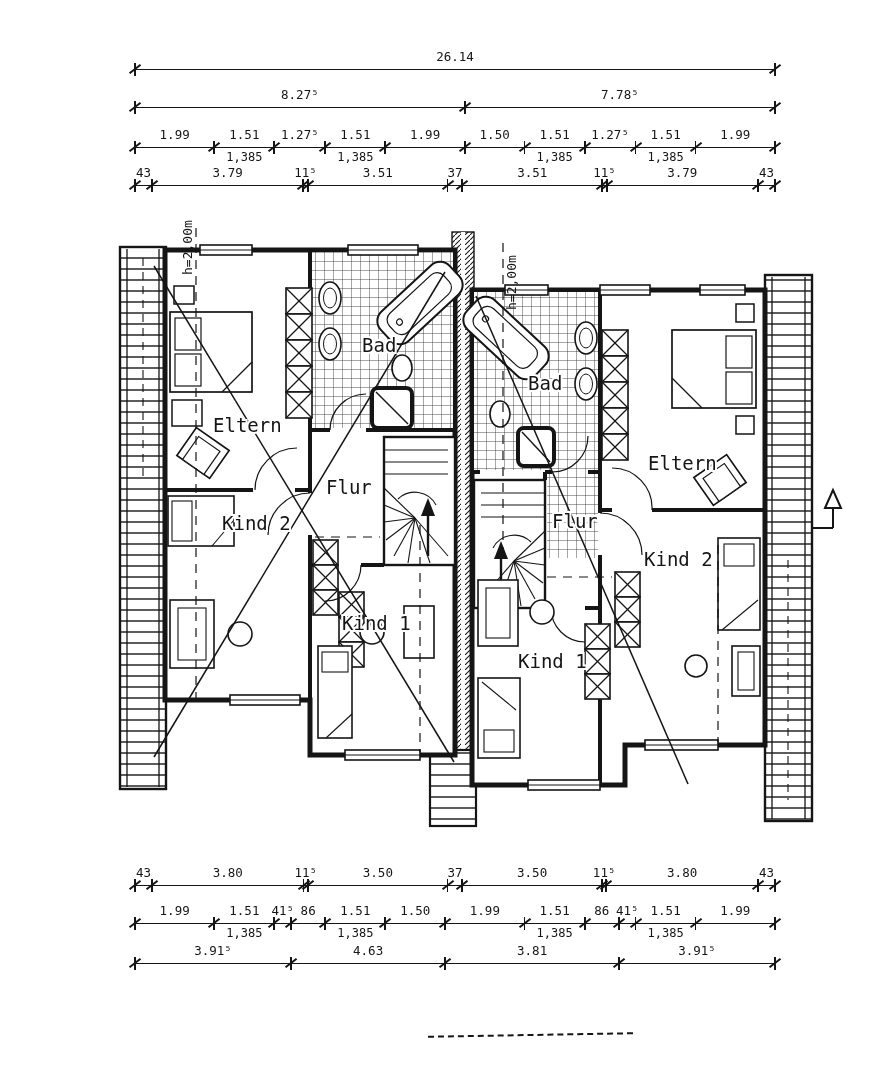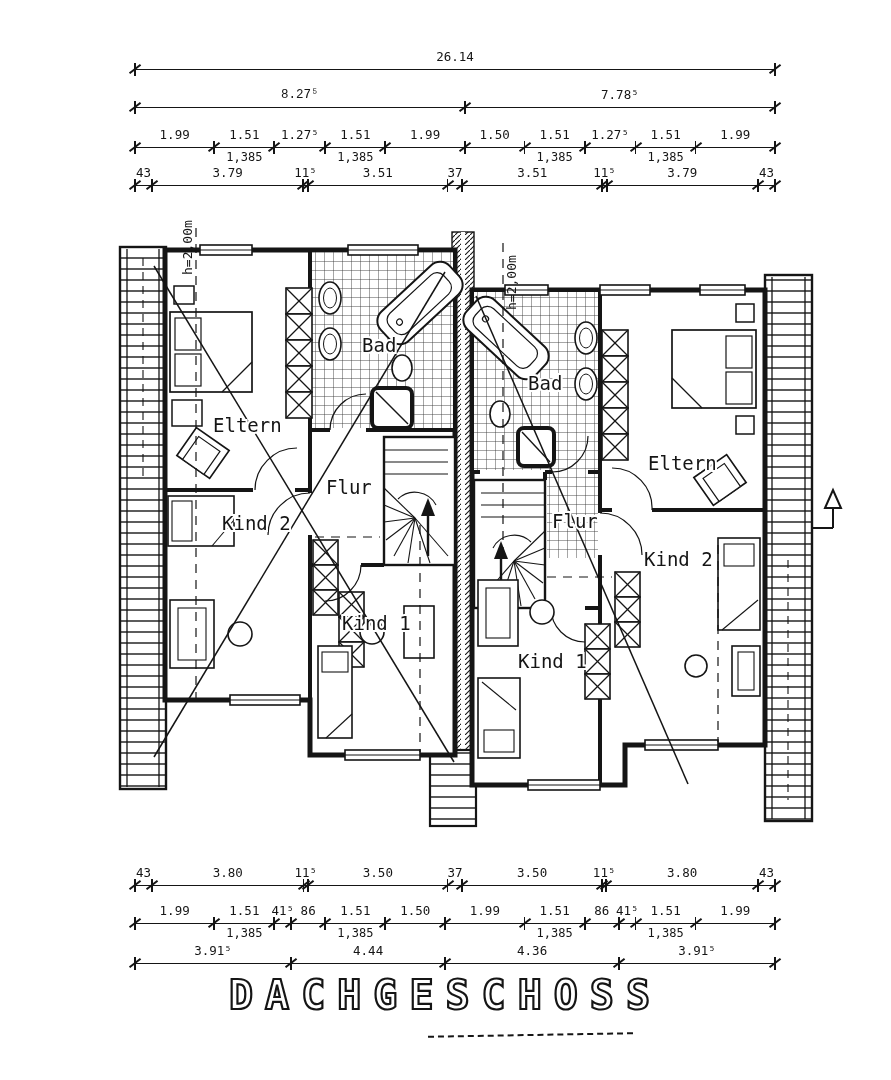--- a/index.html
+++ b/index.html
@@ -44,21 +44,21 @@
   <div class="dim-row" style="left:135px;top:69px;width:640px">
       <div class="dim-line"></div>
       <div class="dim-tick" style="left: -1px;"></div>
       <div class="dim-tick" style="left: 639px;"></div>
       <span class="dim-label" style="left: 320px;">26.14</span>
     </div>
   <div class="dim-row" style="left:135px;top:107px;width:640px">
       <div class="dim-line"></div>
       <div class="dim-tick" style="left: -1px;"></div>
       <div class="dim-tick" style="left: 328.763px;"></div>
-      <span class="dim-label" style="left: 164.882px; font-family: Liberation Mono, monospace;">8.27⁵</span>
+      <span class="dim-label" style="left: 164.882px;">8.27⁵</span>
       <div class="dim-tick" style="left: 639px;"></div>
       <span class="dim-label" style="left: 484.882px;">7.78⁵</span>
     </div>
   <div class="dim-row" style="left:135px;top:147px;width:640px">
       <div class="dim-line"></div>
       <div class="dim-tick" style="left: -1px;"></div>
       <div class="dim-tick" style="left: 78.3026px;"></div>
       <span class="dim-label" style="left: 39.6513px;">1.99</span>
       <div class="dim-tick" style="left: 138.477px;"></div>
       <span class="dim-label" style="left: 109.39px;">1.51</span>
@@ -159,23 +159,23 @@
       <span class="dim-sub" style="left: 530.61px;">1,385</span>
       <div class="dim-tick" style="left: 639px;"></div>
       <span class="dim-label" style="left: 600.349px;">1.99</span>
     </div>
   <div class="dim-row" style="left:135px;top:963px;width:640px">
       <div class="dim-line"></div>
       <div class="dim-tick" style="left: -1px;"></div>
       <div class="dim-tick" style="left: 155.015px;"></div>
       <span class="dim-label" style="left: 78.0075px;">3.91⁵</span>
       <div class="dim-tick" style="left: 309.237px;"></div>
-      <span class="dim-label" style="left: 233.126px;">4.44</span>
+      <span class="dim-label" style="left: 233.126px;">4.63</span>
       <div class="dim-tick" style="left: 482.985px;"></div>
-      <span class="dim-label" style="left: 397.111px;">4.36</span>
+      <span class="dim-label" style="left: 397.111px;">3.81</span>
       <div class="dim-tick" style="left: 639px;"></div>
       <span class="dim-label" style="left: 561.993px;">3.91⁵</span>
     </div>
 
   <svg class="plan-svg" width="891" height="1080" viewBox="0 0 891 1080">
     <defs>
       <pattern id="ladder" width="8" height="11" patternUnits="userSpaceOnUse">
         <rect width="8" height="11" fill="#ffffff"></rect>
         <line x1="0" y1="5" x2="8" y2="5" stroke="#151515" stroke-width="1.4"></line>
       </pattern>
@@ -553,15 +553,14 @@
       <text x="644" y="566">Kind 2</text>
       <text x="518" y="668">Kind 1</text>
     </g>
 
     <g font-family="'DejaVu Sans Mono', monospace" font-size="13" fill="#151515">
       <text transform="translate(192,275) rotate(-90)">h=2,00m</text>
       <text transform="translate(516,310) rotate(-90)">h=2,00m</text>
     </g>
   </svg>
 
-  <div class="title">DACHGESCHOSS</div>
   <div class="title-underline"></div>
 </div>
 
 </body></html>

